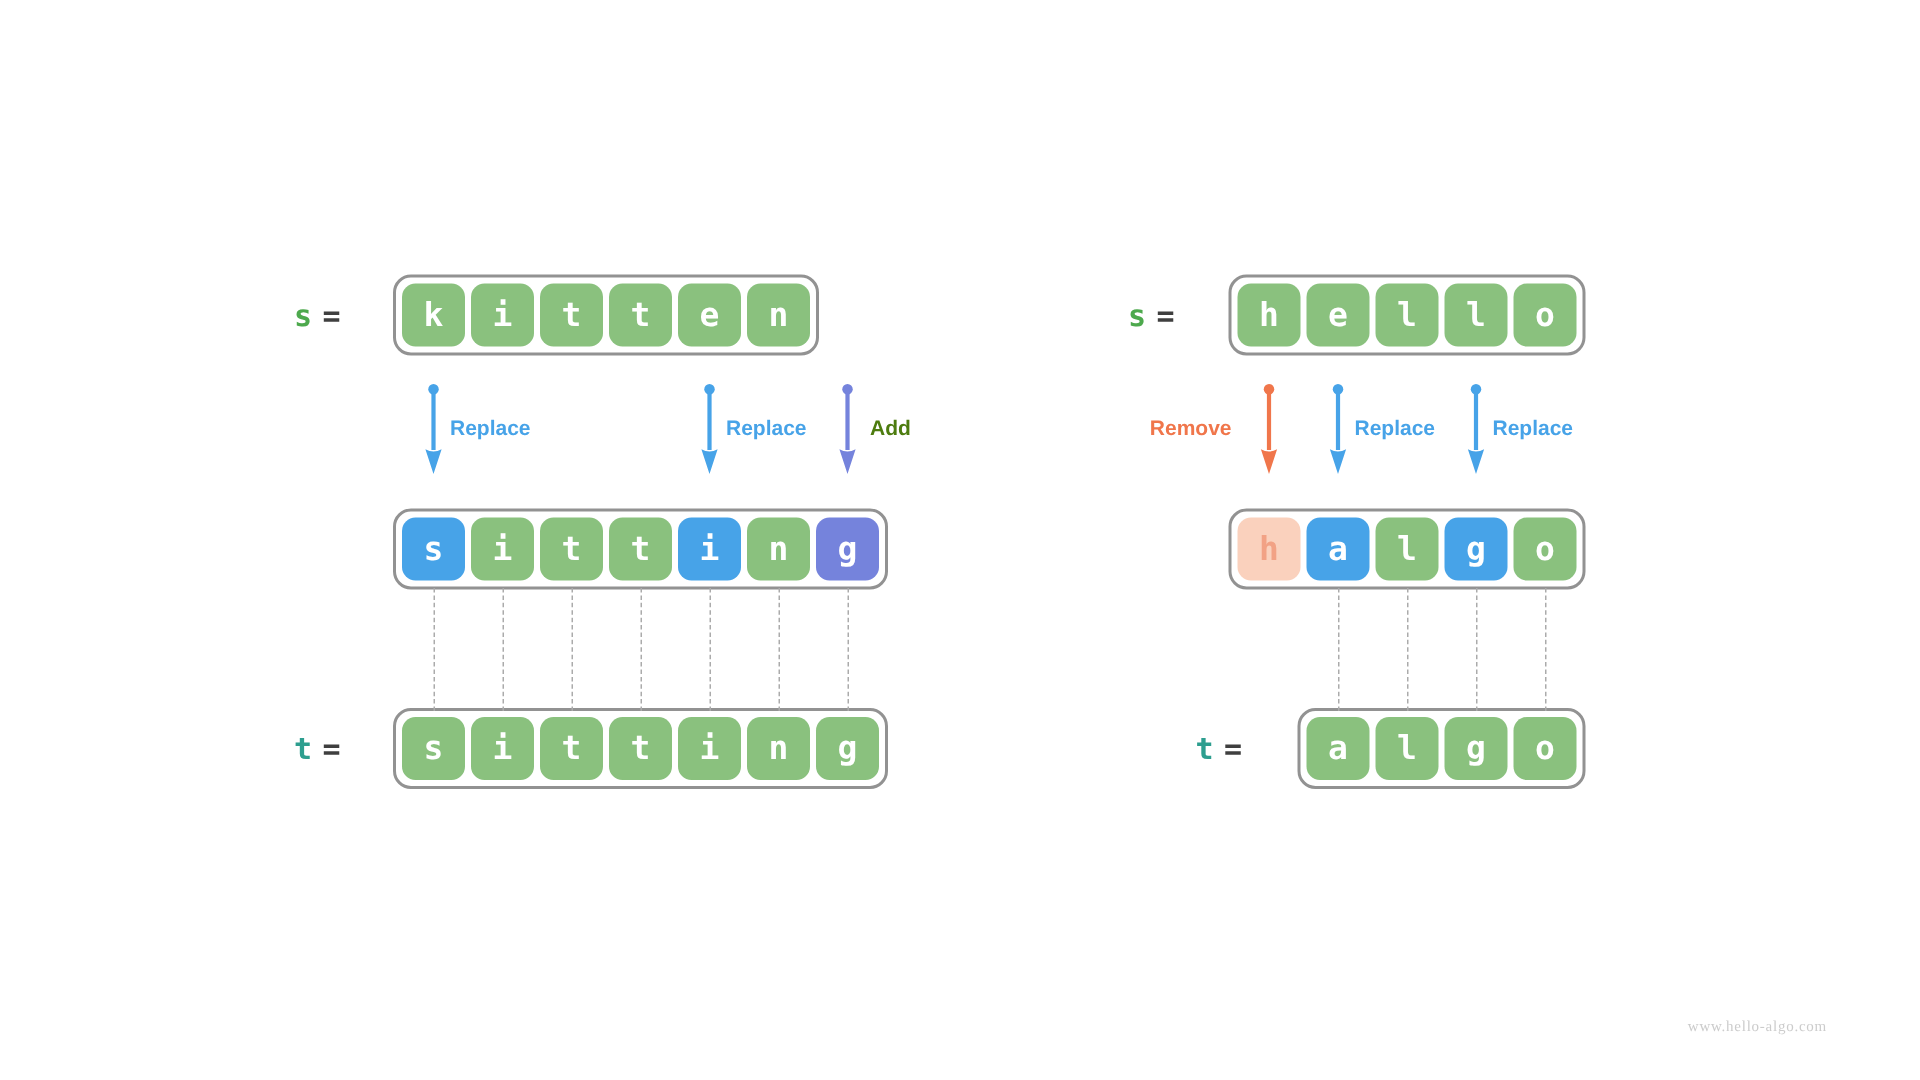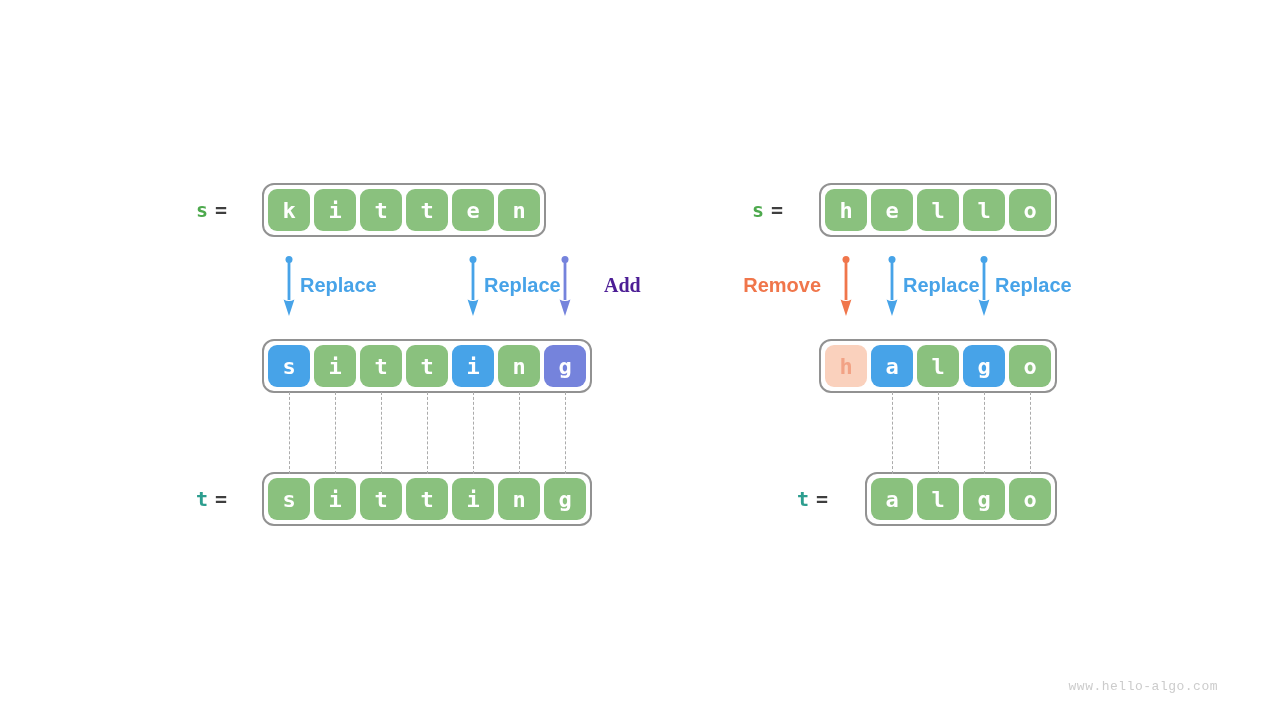--- a/index.html
+++ b/index.html
@@ -65,36 +65,36 @@
     height: 60px;
     top: 256px;
   }
   .op-label {
     position: absolute;
     top: 270px;
     height: 30px;
     line-height: 30px;
     font-family: "Liberation Sans", sans-serif;
     font-weight: bold;
-    font-size: 20px;
+    font-size: 14px;
     white-space: nowrap;
   }
   .dash {
     position: absolute;
     top: 392px;
     height: 82px;
     width: 0;
     border-left: 1px dashed var(--dash-gray);
   }
   .watermark {
     position: absolute;
     top: 679px;
     right: 62px;
-    font-family: Liberation Mono, monospace;
-    font-size: 13px;
+    font-family: Liberation Serif, serif;
+    font-size: 10px;
     color: var(--watermark-gray);
     letter-spacing: 0.5px;
   }
 </style>
 </head>
 <body>
 
 <div class="stage">
   <div id="panels">
       <div>
@@ -136,21 +136,21 @@
             <circle cx="8" cy="3.5" r="3.5" fill="#47A3E8"></circle>
             <rect x="6.6" y="3" width="2.8" height="41" fill="#47A3E8"></rect>
             <path d="M8 60 L2.6 43.5 Q8 46.5 13.4 43.5 Z" fill="#47A3E8"></path>
           </svg></div>
         <div class="op-label" style="color: rgb(71, 163, 232); left: 484px;">Replace</div>
         <div class="arrow" style="left: 557px;"><svg width="16" height="60" viewBox="0 0 16 60" xmlns="http://www.w3.org/2000/svg">
             <circle cx="8" cy="3.5" r="3.5" fill="#7583DC"></circle>
             <rect x="6.6" y="3" width="2.8" height="41" fill="#7583DC"></rect>
             <path d="M8 60 L2.6 43.5 Q8 46.5 13.4 43.5 Z" fill="#7583DC"></path>
           </svg></div>
-        <div class="op-label" style="color: #4c1d95; left: 604px; font-family: Liberation Serif, serif;">Add</div>
+        <div class="op-label" style="color: #4d7c0f; left: 580px;">Add</div>
         <div class="dash" style="left: 289px;"></div>
         <div class="dash" style="left: 335px;"></div>
         <div class="dash" style="left: 381px;"></div>
         <div class="dash" style="left: 427px;"></div>
         <div class="dash" style="left: 473px;"></div>
         <div class="dash" style="left: 519px;"></div>
         <div class="dash" style="left: 565px;"></div>
       </div>
       <div>
         <div class="box" style="left: 819px; top: 183px;">

